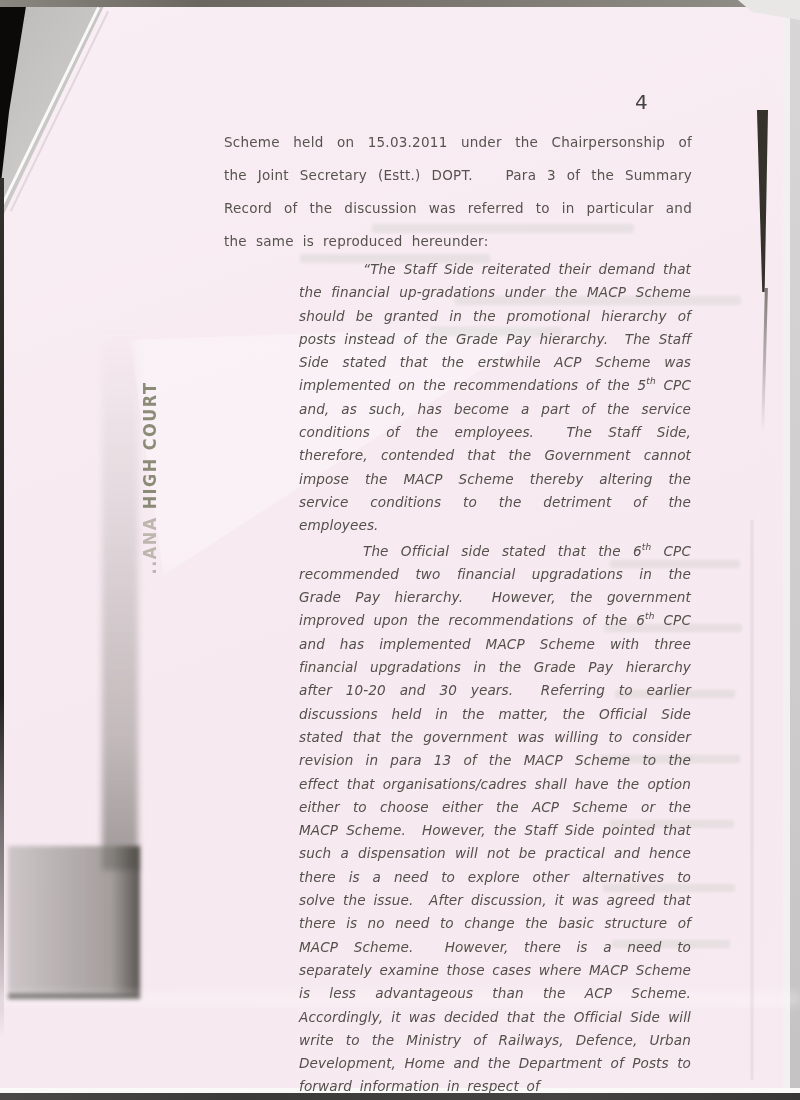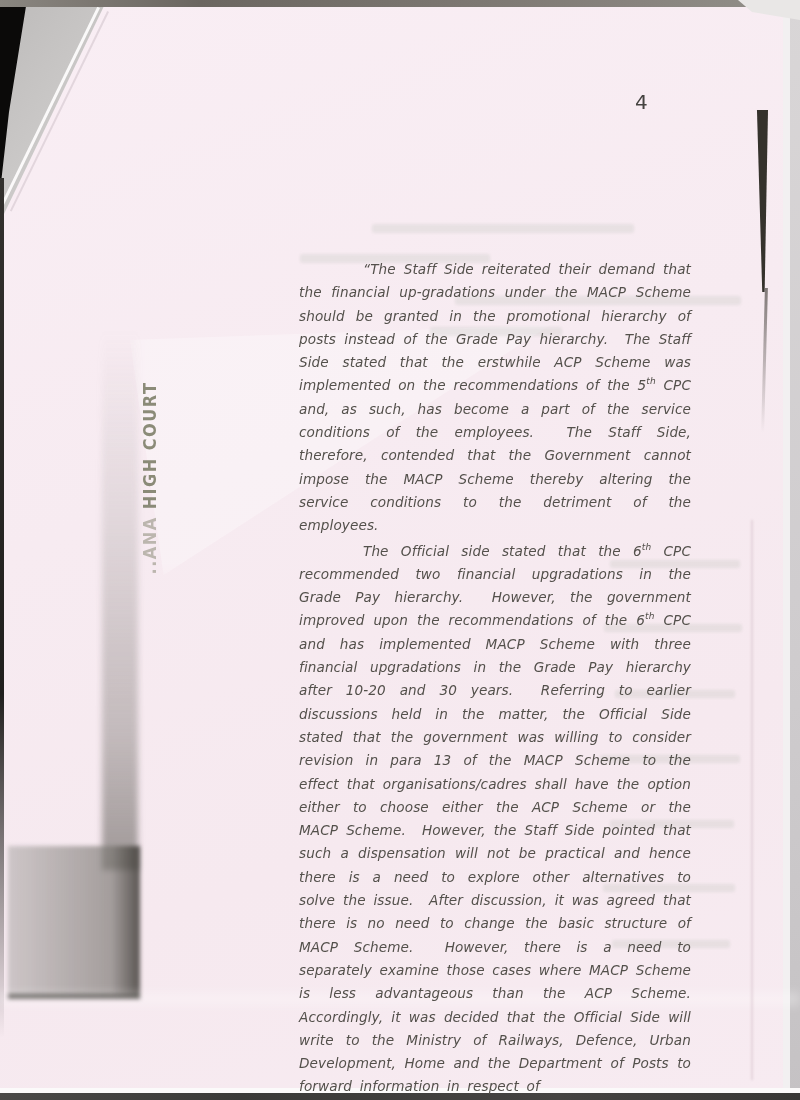--- a/index.html
+++ b/index.html
@@ -72,19 +72,20 @@
   <div class="bleed" style="left:610px;top:820px;width:124px;height:8px"></div>
   <div class="bleed" style="left:603px;top:884px;width:132px;height:8px"></div>
   <div class="bleed" style="left:612px;top:940px;width:118px;height:8px"></div>
 
   <div class="stamp">
     <span class="faint">..ANA</span><span> HIGH COURT</span>
   </div>
 
   <div class="page-number">4</div>
 
+  <div class="intro">Scheme held on 15.03.2011 under the Chairpersonship of the Joint Secretary (Estt.) DOPT.   Para 3 of the Summary Record of the discussion was referred to in particular and the same is reproduced hereunder:</div>
 
   <div class="quote">
     <p><span>“The Staff Side reiterated their demand that the financial up-gradations under the MACP Scheme should be granted in the promotional hierarchy of posts instead of the Grade Pay hierarchy.  The Staff Side stated that the erstwhile ACP Scheme was implemented on the recommendations of the 5</span><sup>th</sup><span> CPC and, as such, has become a part of the service conditions of the employees.  The Staff Side, therefore, contended that the Government cannot impose the MACP Scheme thereby altering the service conditions to the detriment of the employees.</span></p>
     <p><span>The Official side stated that the 6</span><sup>th</sup><span> CPC recommended two financial upgradations in the Grade Pay hierarchy.  However, the government improved upon the recommendations of the 6</span><sup>th</sup><span> CPC and has implemented MACP Scheme with three financial upgradations in the Grade Pay hierarchy after 10-20 and 30 years.  Referring to earlier discussions held in the matter, the Official Side stated that the government was willing to consider revision in para 13 of the MACP Scheme to the effect that organisations/cadres shall have the option either to choose either the ACP Scheme or the MACP Scheme.  However, the Staff Side pointed that such a dispensation will not be practical and hence there is a need to explore other alternatives to solve the issue.  After discussion, it was agreed that there is no need to change the basic structure of MACP Scheme.  However, there is a need to separately examine those cases where MACP Scheme is less advantageous than the ACP Scheme.  Accordingly, it was decided that the Official Side will write to the Ministry of Railways, Defence, Urban Development, Home and the Department of Posts to forward information in respect of</span></p>
   </div>
 
 </div>
 
 </body></html>

